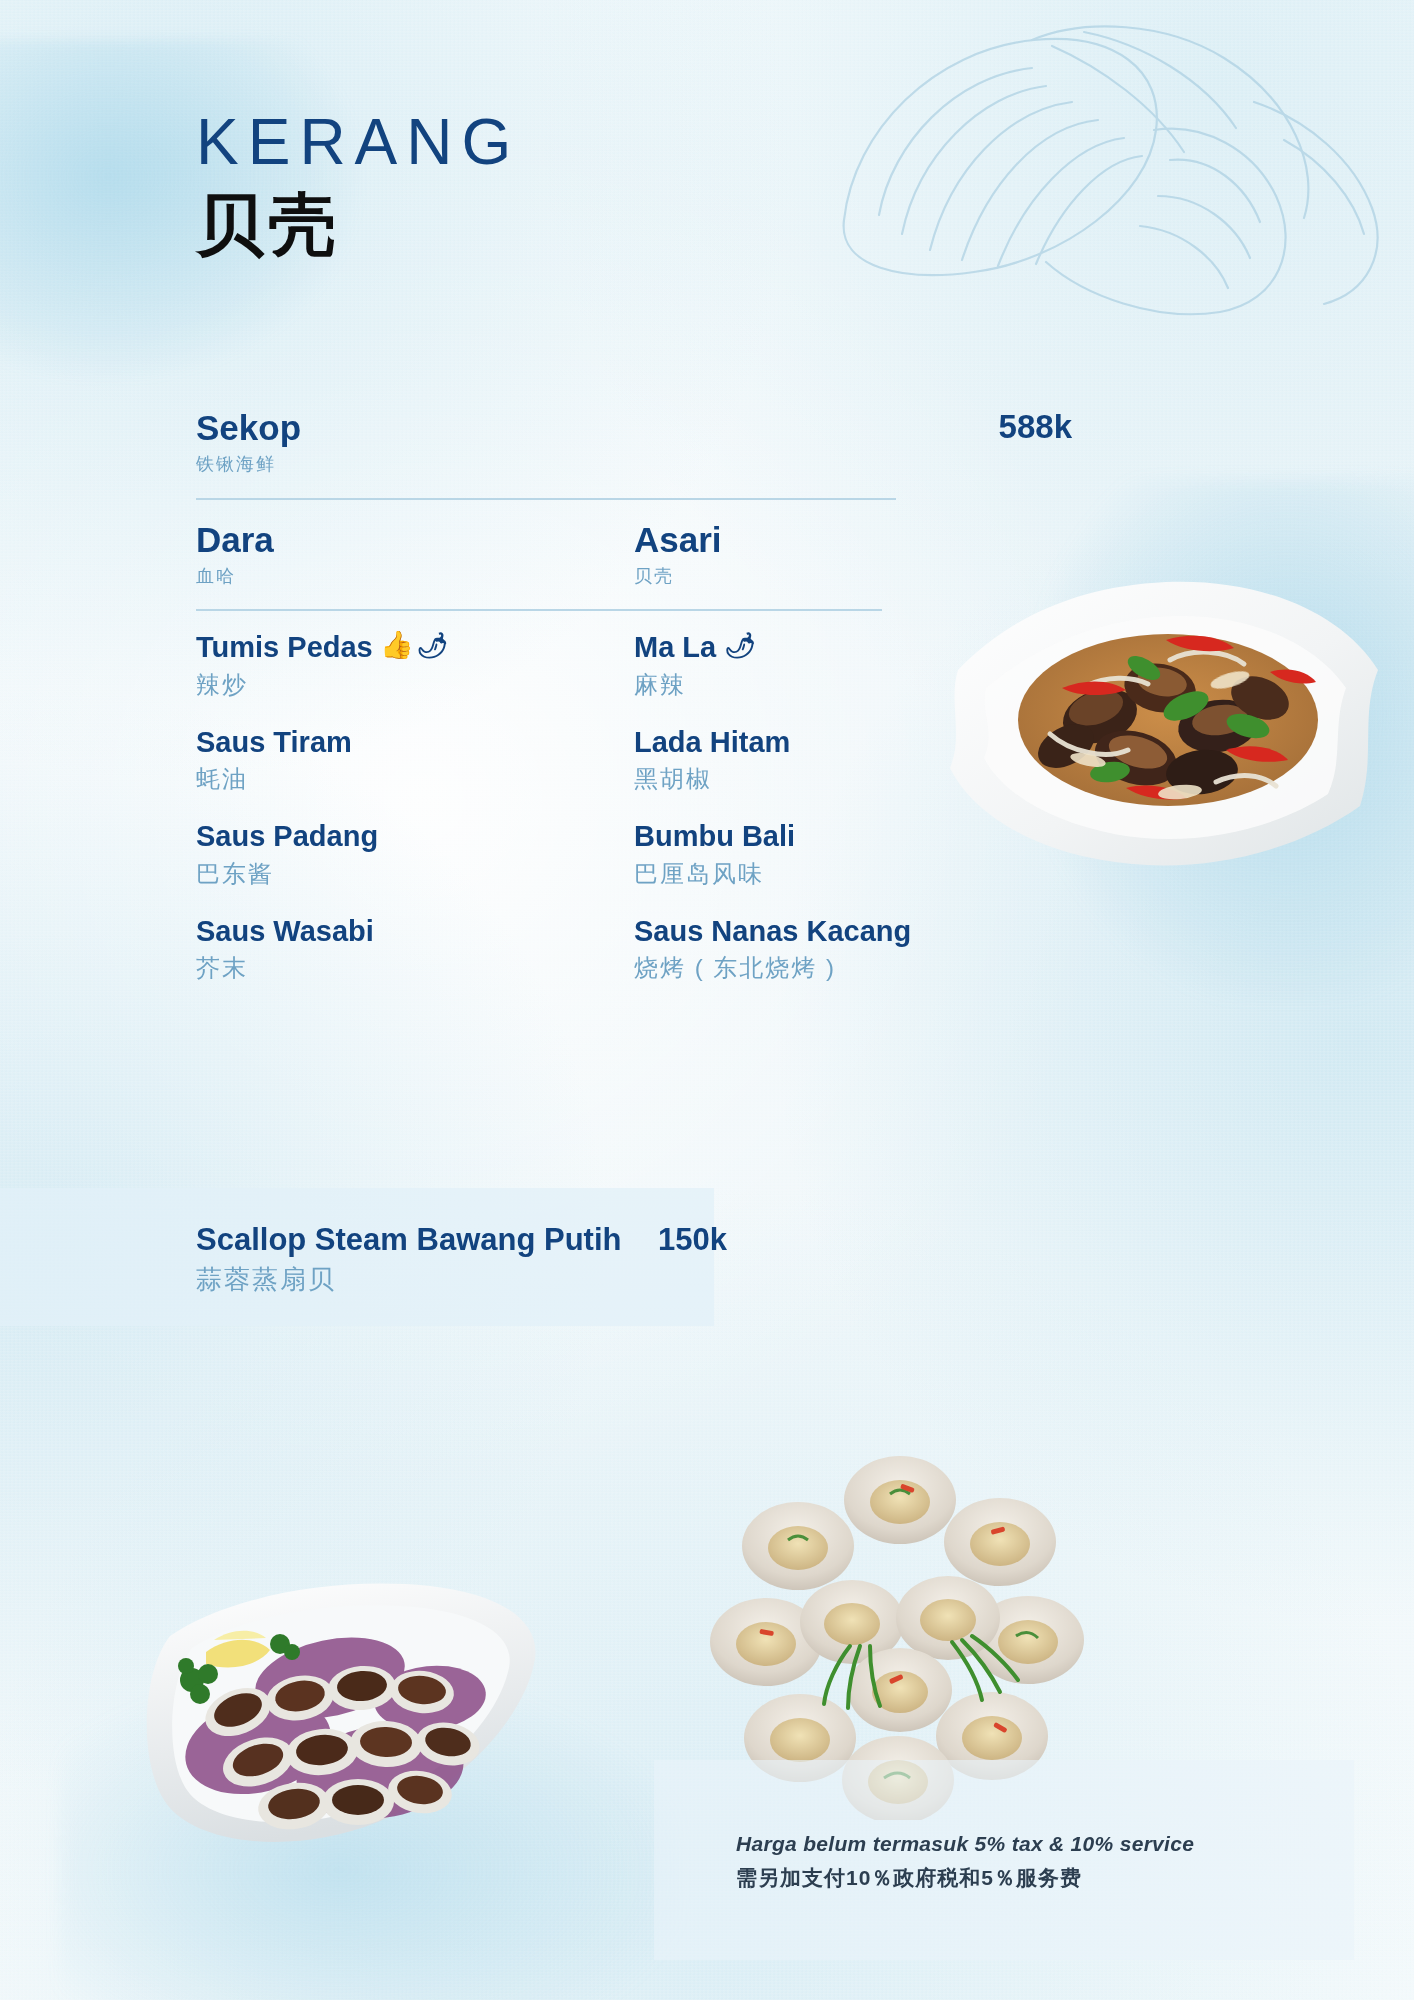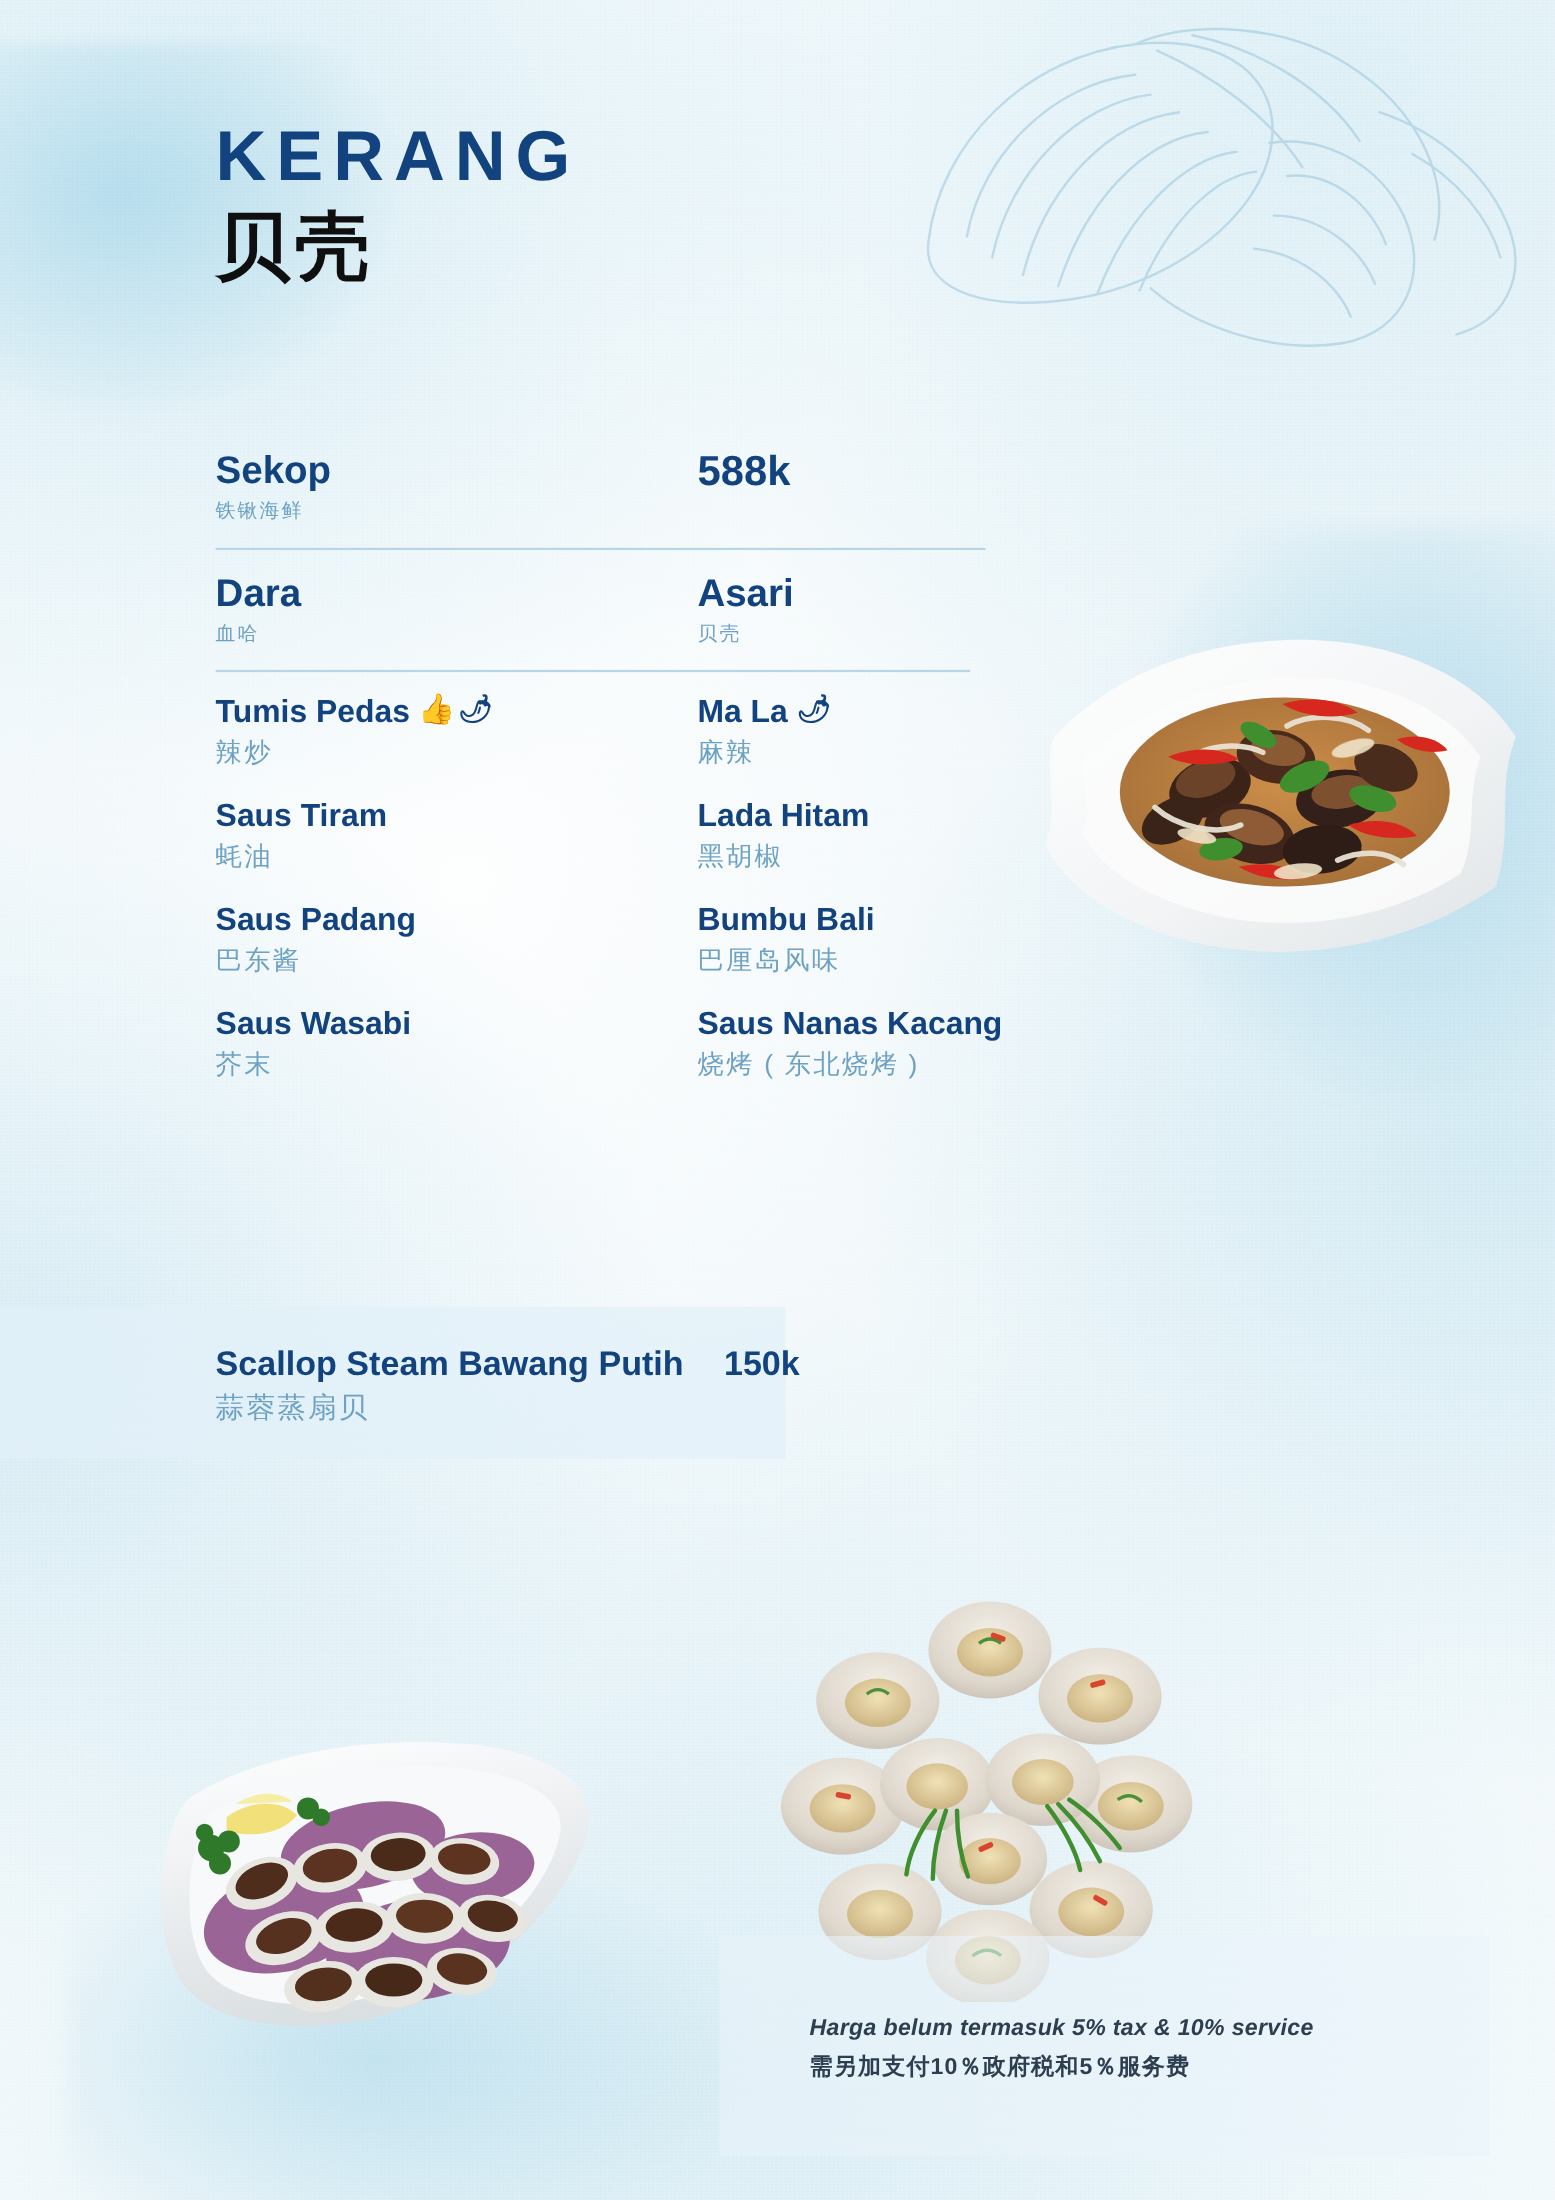--- a/index.html
+++ b/index.html
@@ -70,21 +70,21 @@
   }
 
   
   .header {
     position: absolute;
     left: 196px;
     top: 110px;
   }
   .title-en {
     font-size: 64px;
-    font-weight: 700;
+    font-weight: 400;
     letter-spacing: 9px;
     color: #12437f;
     line-height: 1;
     margin: 0;
   }
   .title-cn {
     font-size: 68px;
     font-weight: 700;
     color: #0f0f0f;
     line-height: 1.08;
@@ -119,23 +119,24 @@
   }
   .item-sub {
     font-size: 18px;
     font-weight: 400;
     color: #6ea2c4;
     line-height: 1.25;
     margin-top: 6px;
     letter-spacing: 2px;
   }
   .price {
-    font-size: 38px;
+    font-size: 33px;
     font-weight: 700;
     color: #12437f;
+    text-align: right;
   }
 
   .divider {
     height: 2px;
     background: #b9d6e6;
     margin: 22px 0 20px 0;
     width: 700px;
   }
   .divider.short { width: 686px; }
 

